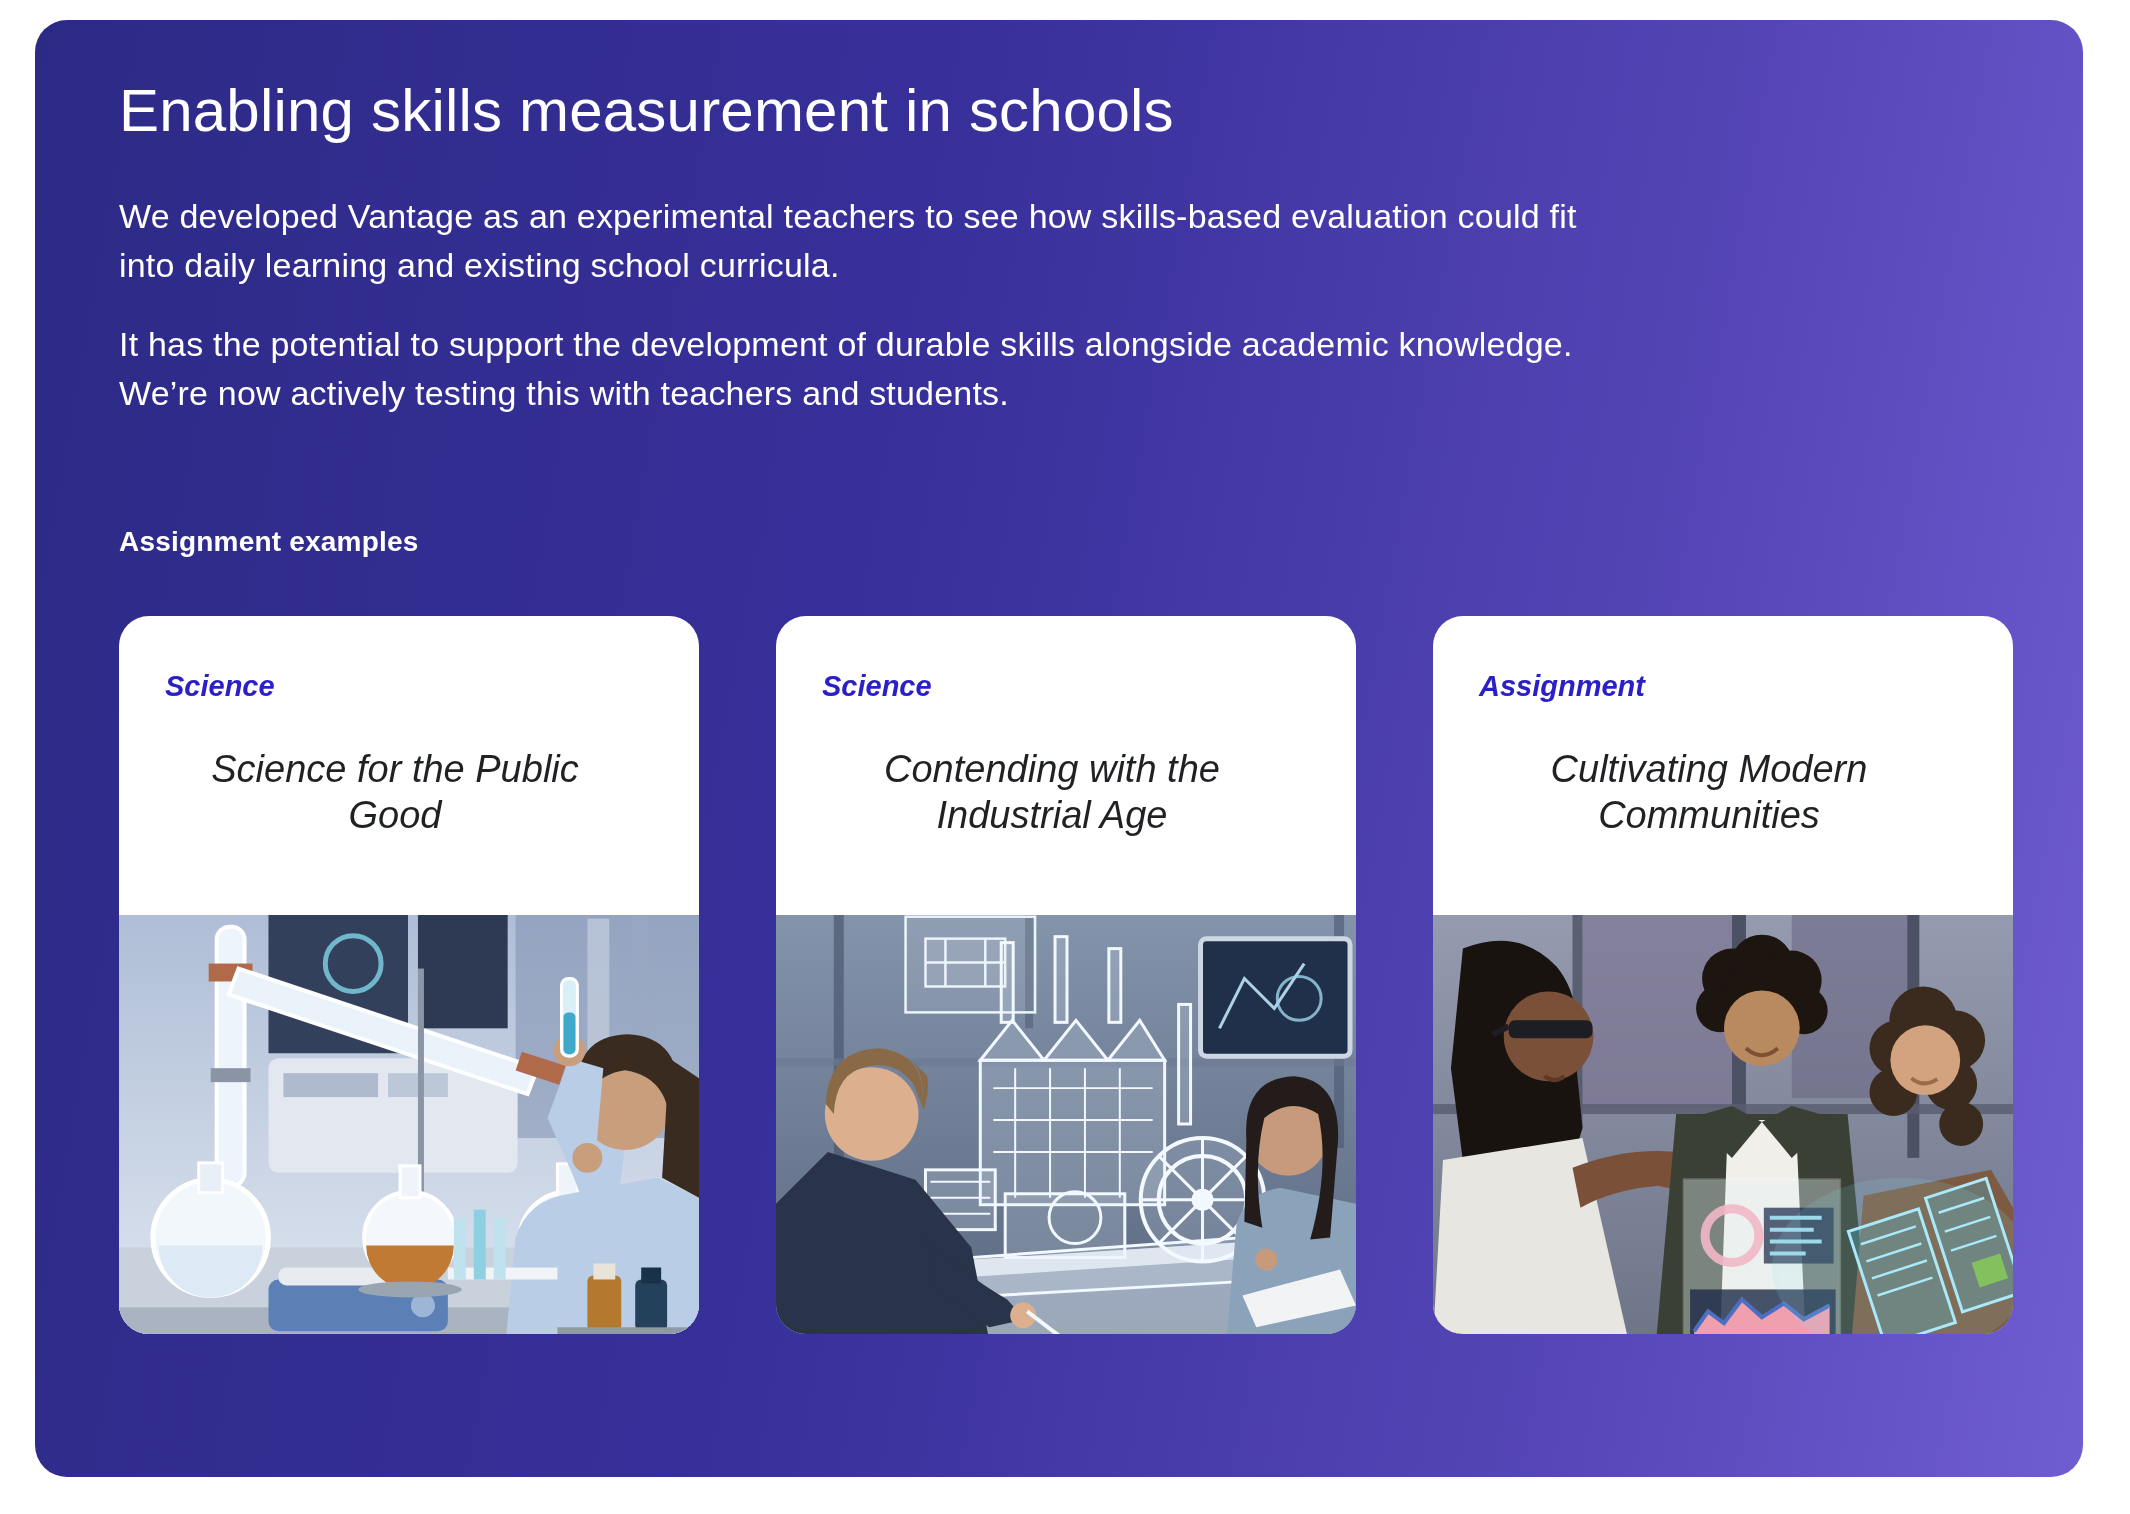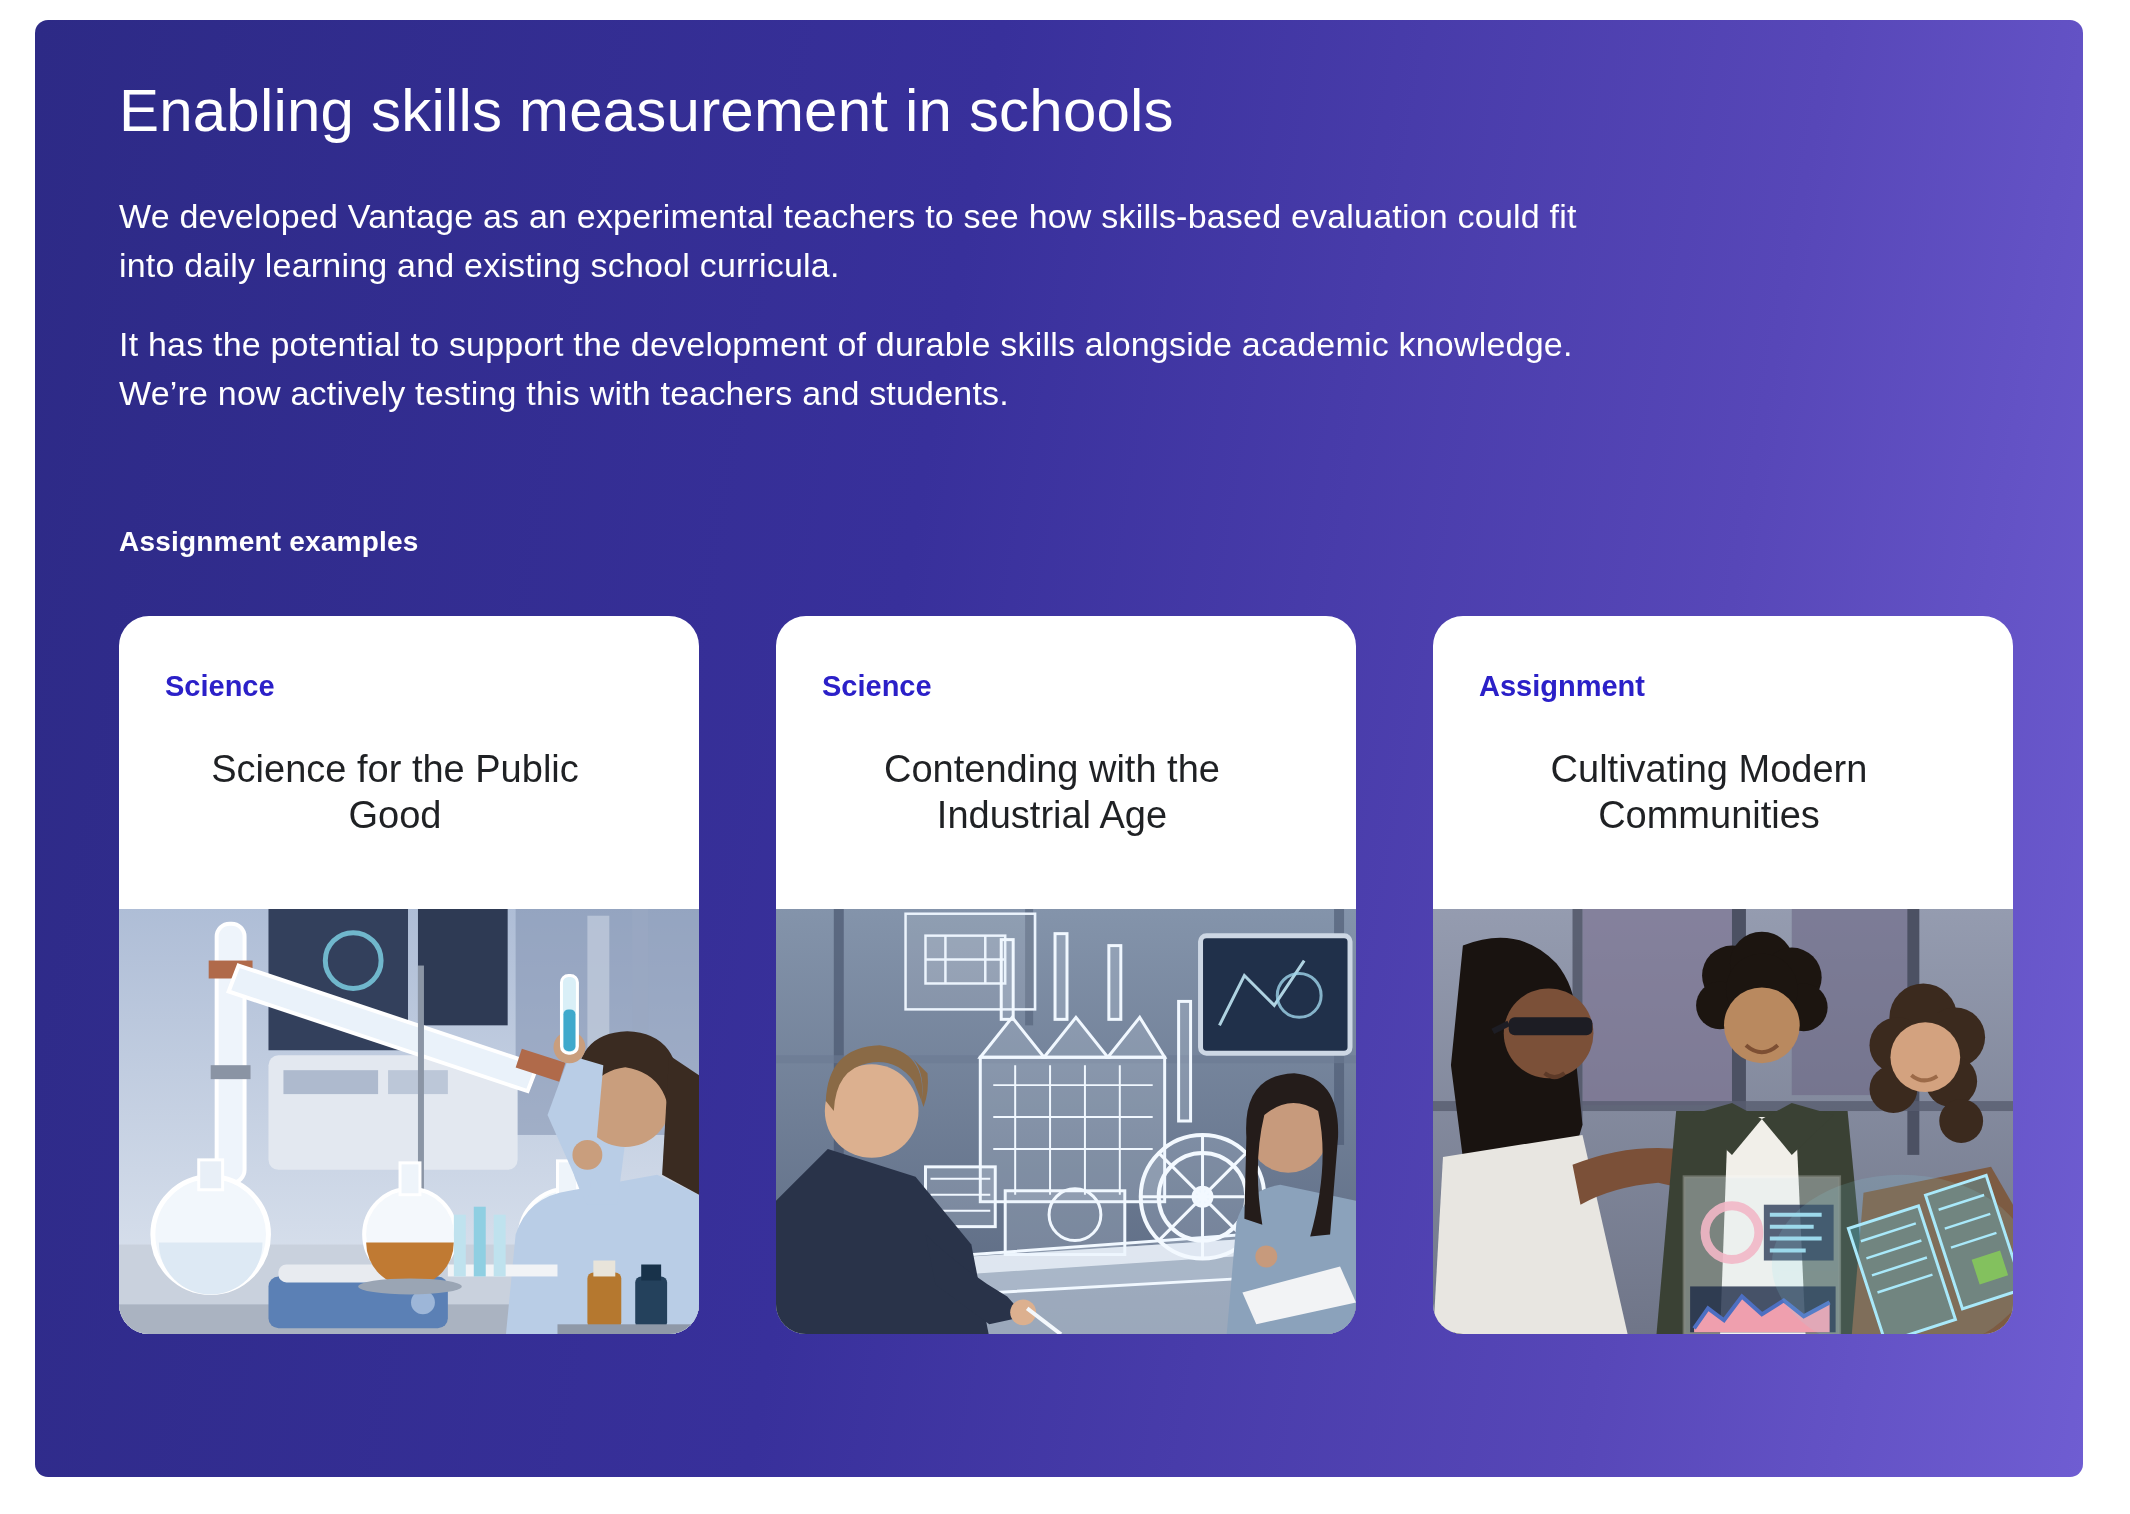--- a/index.html
+++ b/index.html
@@ -3,21 +3,21 @@
 <meta charset="utf-8">
 <style>
   html,body{margin:0;padding:0;background:#ffffff;}
   body{
     width:2130px;height:1514px;position:relative;overflow:hidden;
     font-family:"Liberation Sans","DejaVu Sans",sans-serif;
     -webkit-font-smoothing:antialiased;
   }
   .slide{
     position:absolute;left:35px;top:20px;width:2048px;height:1457px;
-    border-radius:13px;box-sizing:border-box;
+    border-radius:32px;box-sizing:border-box;
     padding:58px 70px 0 84px;
     background:linear-gradient(100deg,
       var(--grad-start,#2d2a86) 0%,
       var(--grad-mid,#38309b) 42%,
       #5747b8 78%,
       var(--grad-end,#6f5dd2) 100%);
   }
   .title{
     margin:0;color:#ffffff;font-size:60px;line-height:1.1;font-weight:500;
     letter-spacing:.2px;
@@ -34,21 +34,21 @@
   }
   .cards{
     margin-top:58px;display:grid;grid-template-columns:repeat(3,1fr);
     gap:77px;width:100%;
   }
   .card{
     background:#ffffff;border-radius:30px;overflow:hidden;height:718px;
     display:flex;flex-direction:column;
   }
   .card-head{
-    padding:54px 52px 8px 46px;height:231px;box-sizing:content-box;flex:0 0 auto;
+    padding:54px 52px 14px 46px;height:231px;box-sizing:content-box;flex:0 0 auto;font-style:italic;
   }
   .card-category{
     color:var(--accent,#2b20c8);font-size:29px;font-weight:700;line-height:32px;
   }
   .card-title{
     margin-top:44px;color:var(--card-title,#1f2124);font-size:38px;
     font-weight:400;line-height:1.22;max-width:460px;text-align:center;
   }
   .card-img{flex:1 1 auto;min-height:0;}
   .card-img svg{display:block;width:100%;height:100%;}

